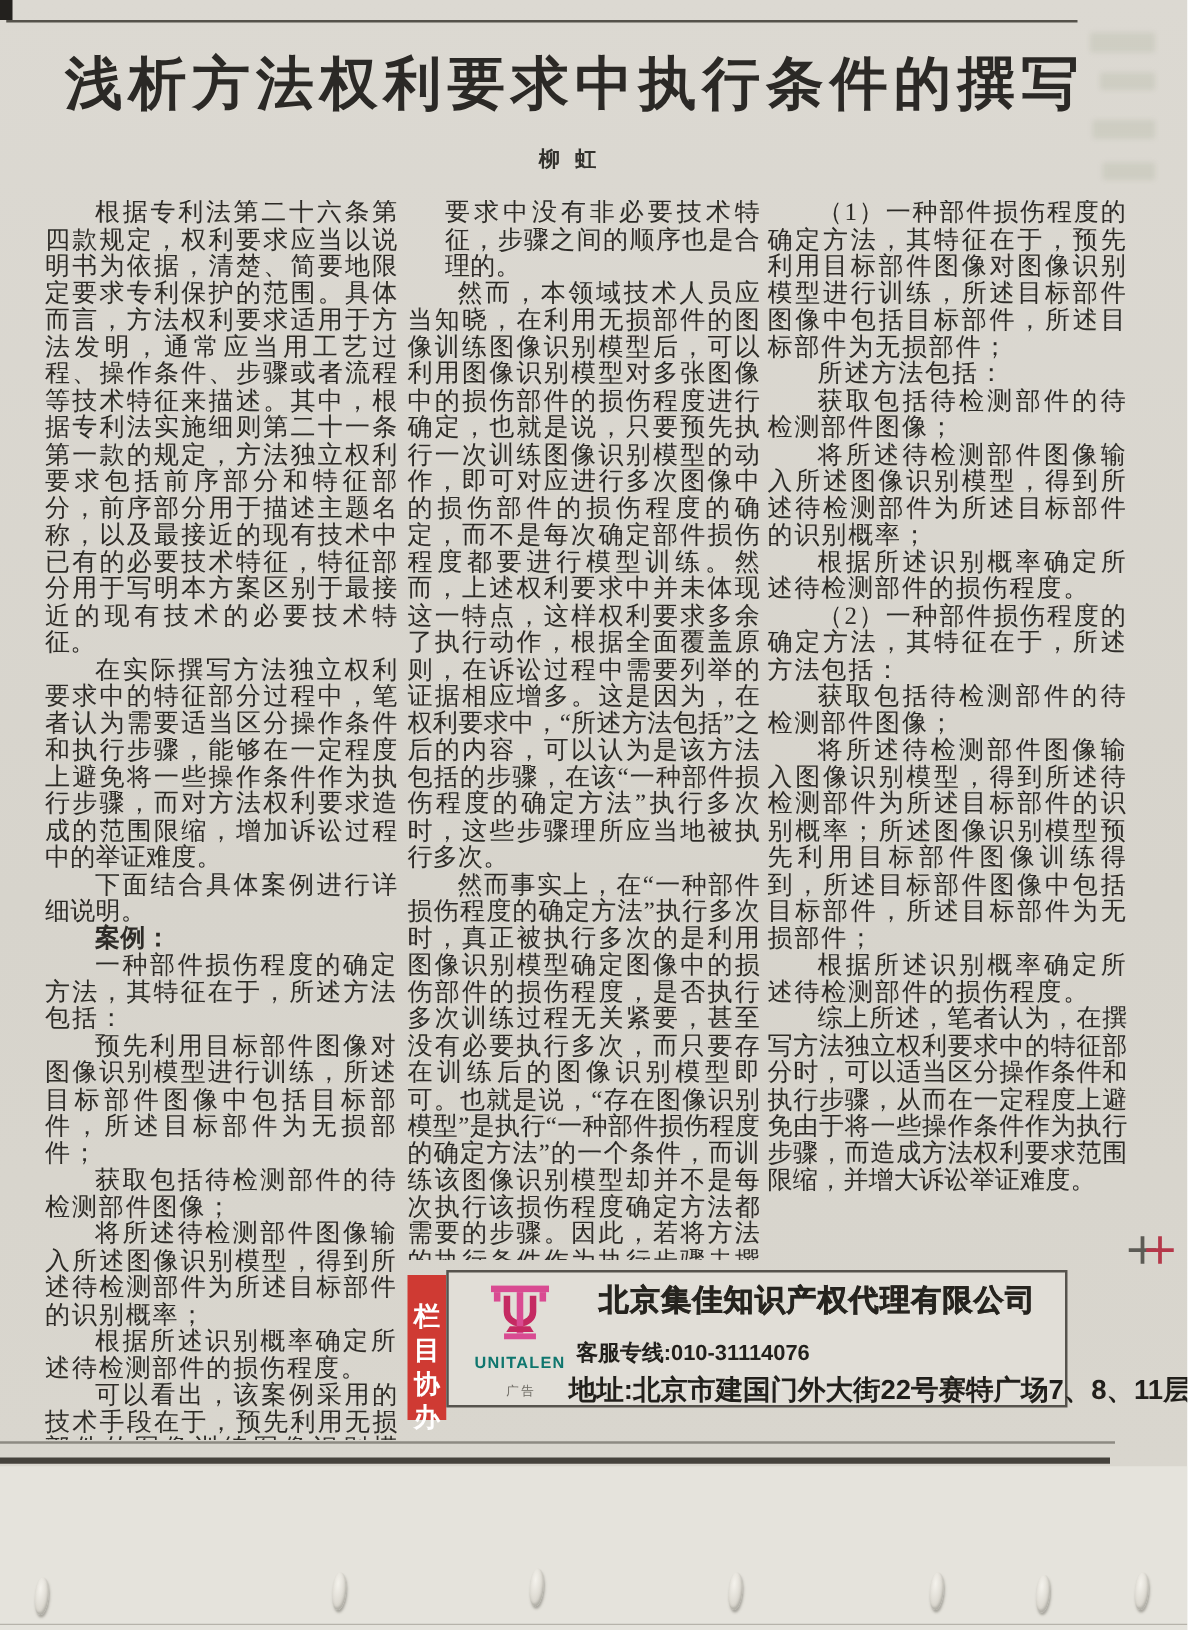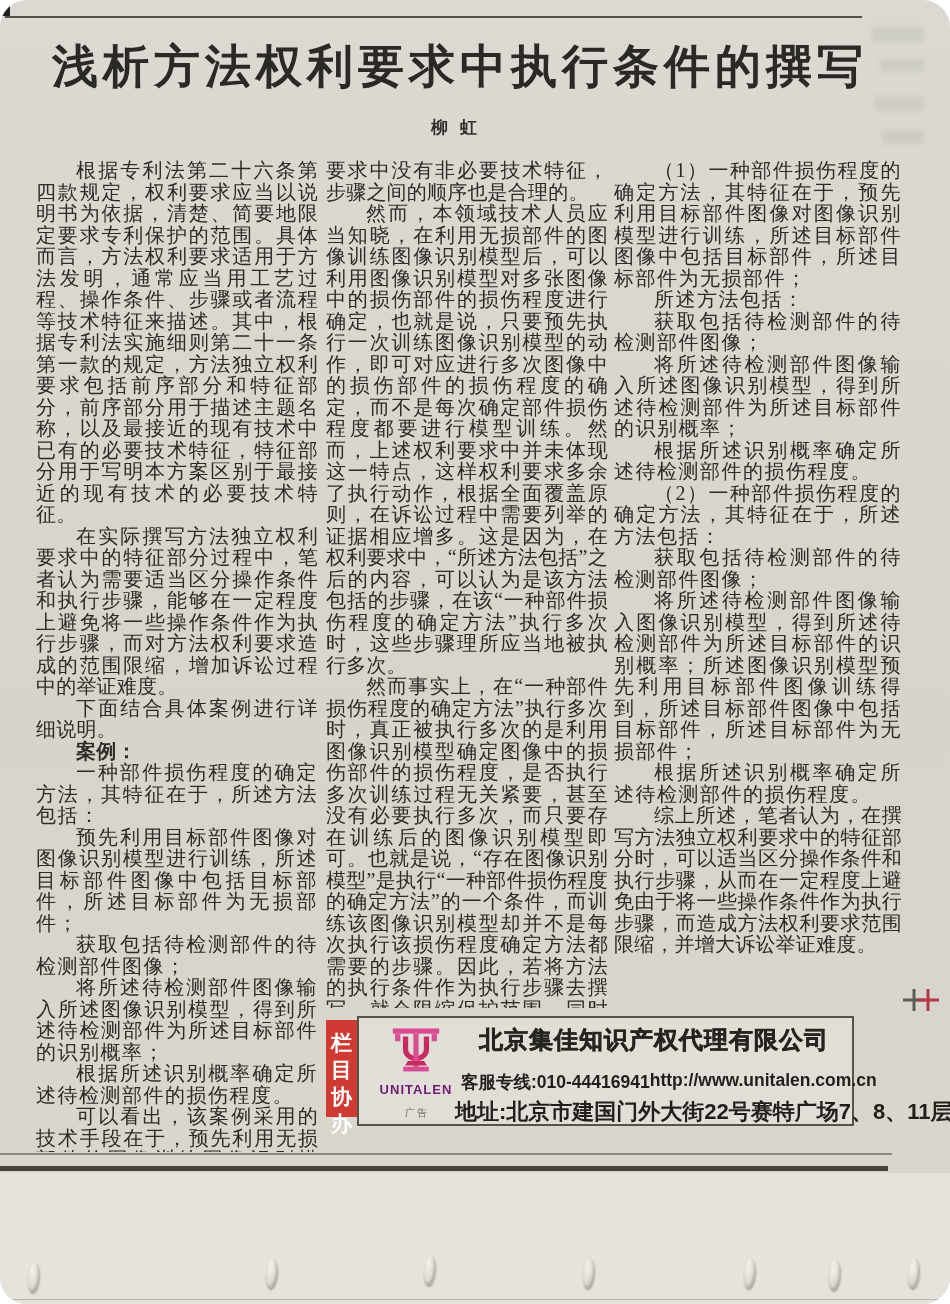--- a/index.html
+++ b/index.html
@@ -3,21 +3,20 @@
 <meta charset="utf-8">
 <style>
   html,body { margin:0; padding:0; }
   .page {
     position: relative;
     width: 950px; height: 1304px;
     background: linear-gradient(180deg,#dcd9d2 0%, #d7d4cc 55%, #d9d6ce 90%);
     font-family: "Liberation Serif", "DejaVu Serif", serif;
     color: #2d2b27;
     overflow: hidden;
-    border-radius: 27px;
   }
   .corner-sliver { position:absolute; left:0; top:0; width:10px; height:16px; background:#23211e; }
   .top-rule { position:absolute; left:5px; top:16px; width:857px; height:2px; background:#55524b; }
 
   .title {
     position:absolute; left:30px; top:36px; width:860px;
     text-align:center; font-size:46px; font-weight:900; letter-spacing:5px;
     color:#2b2926; margin:0; white-space:nowrap;
   }
   .author {
@@ -27,40 +26,40 @@
 
   .col {
     position:absolute; top:160px; overflow:hidden;
     font-size:20px; line-height:21.5px; letter-spacing:0.2px;
     text-align:justify; text-justify:inter-character;
   }
   .col1 { left:36px;  width:282px; height:992px; }
   .col2 { left:326px; width:282px; height:848px; }
   .col3 { left:614px; width:288px; height:848px; }
   .para { margin:0; text-indent:2em; }
-  .para.cont { text-indent:0; }
+  .para.cont { text-indent:0;margin-left:30px; }
   .para.heading { font-weight:bold; }
   .para.claim { letter-spacing:1.5px; }
 
   
   .ad-tab {
-    position:absolute; left:326px; top:1020px; width:31px; height:97px;
+    position:absolute; left:326px; top:1020px; width:31px; height:116px;
     background:#cf3a33; color:#fff; font-family:"Liberation Sans",sans-serif;
     font-weight:bold; font-size:21px; line-height:27px; text-align:center;
-    word-break:break-all; padding-top:9px; box-sizing:border-box;
+    word-break:break-all; padding-top:20px; box-sizing:border-box;
   }
   .ad-box {
     position:absolute; left:357px; top:1016px; width:497px; height:110px;
     background:#e1ded7; border:2px solid #56534d; box-sizing:border-box;
   }
   .ad-logo { position:absolute; left:14px; top:6px; width:86px; height:78px; }
   .ad-logo svg { display:block; margin:0 auto; }
   .ad-logo-word {
     text-align:center; font-family:"Liberation Sans",sans-serif;
-    font-weight:900; font-size:13px; letter-spacing:1px; color:#701a75; margin-top:-2px;
+    font-weight:900; font-size:13px; letter-spacing:1px; color:#0f766e; margin-top:-2px;
   }
   .ad-note { position:absolute; left:46px; top:88px; font-size:10px; color:#6e6b64; letter-spacing:2px; }
   .ad-company {
     position:absolute; left:102px; top:6px; width:386px; text-align:center;
     font-family:"Liberation Sans",sans-serif; font-weight:900; font-size:24px;
     letter-spacing:1px; color:#26241f; -webkit-text-stroke:0.5px #26241f; white-space:nowrap;
   }
   .ad-line1 {
     position:absolute; left:102px; top:52px; width:386px;
     font-family:"Liberation Sans",sans-serif; font-weight:bold; font-size:17.5px; color:#211f1b;
@@ -146,22 +145,21 @@
         <path d="M32 20 v22 a18 16 0 0 0 36 0 v-22" stroke="#c52a62" stroke-width="9" fill="none"></path>
         <rect x="45.5" y="15" width="9" height="57" fill="#d94b92"></rect>
         <path d="M31 70 h38 l-5 -8 h-28 z" fill="#c52a62"></path>
         <rect x="28" y="72" width="44" height="8" fill="#d94b92"></rect>
       </svg>
       <div class="ad-logo-word">UNITALEN</div>
     </div>
     <div class="ad-note">广告</div>
     <div class="ad-company">北京集佳知识产权代理有限公司</div>
     <div class="ad-line1">
-      <span>客服专线:010-44416941</span>
-      <span>http://www.unitalen.com.cn</span>
+      <span>客服专线:010-31114076</span>
     </div>
     <div class="ad-line2">地址:北京市建国门外大街22号赛特广场7、8、11层(100004)</div>
   </div>
 
   <div class="reg-mark">
     <svg width="46" height="36" viewBox="0 0 46 36" aria-hidden="true">
       <path d="M3 18 H25 M14 7 V29" stroke="#5c5b55" stroke-width="3"></path>
       <path d="M17 18 H39 M28 7 V29" stroke="#b5384a" stroke-width="3"></path>
     </svg>
   </div>

